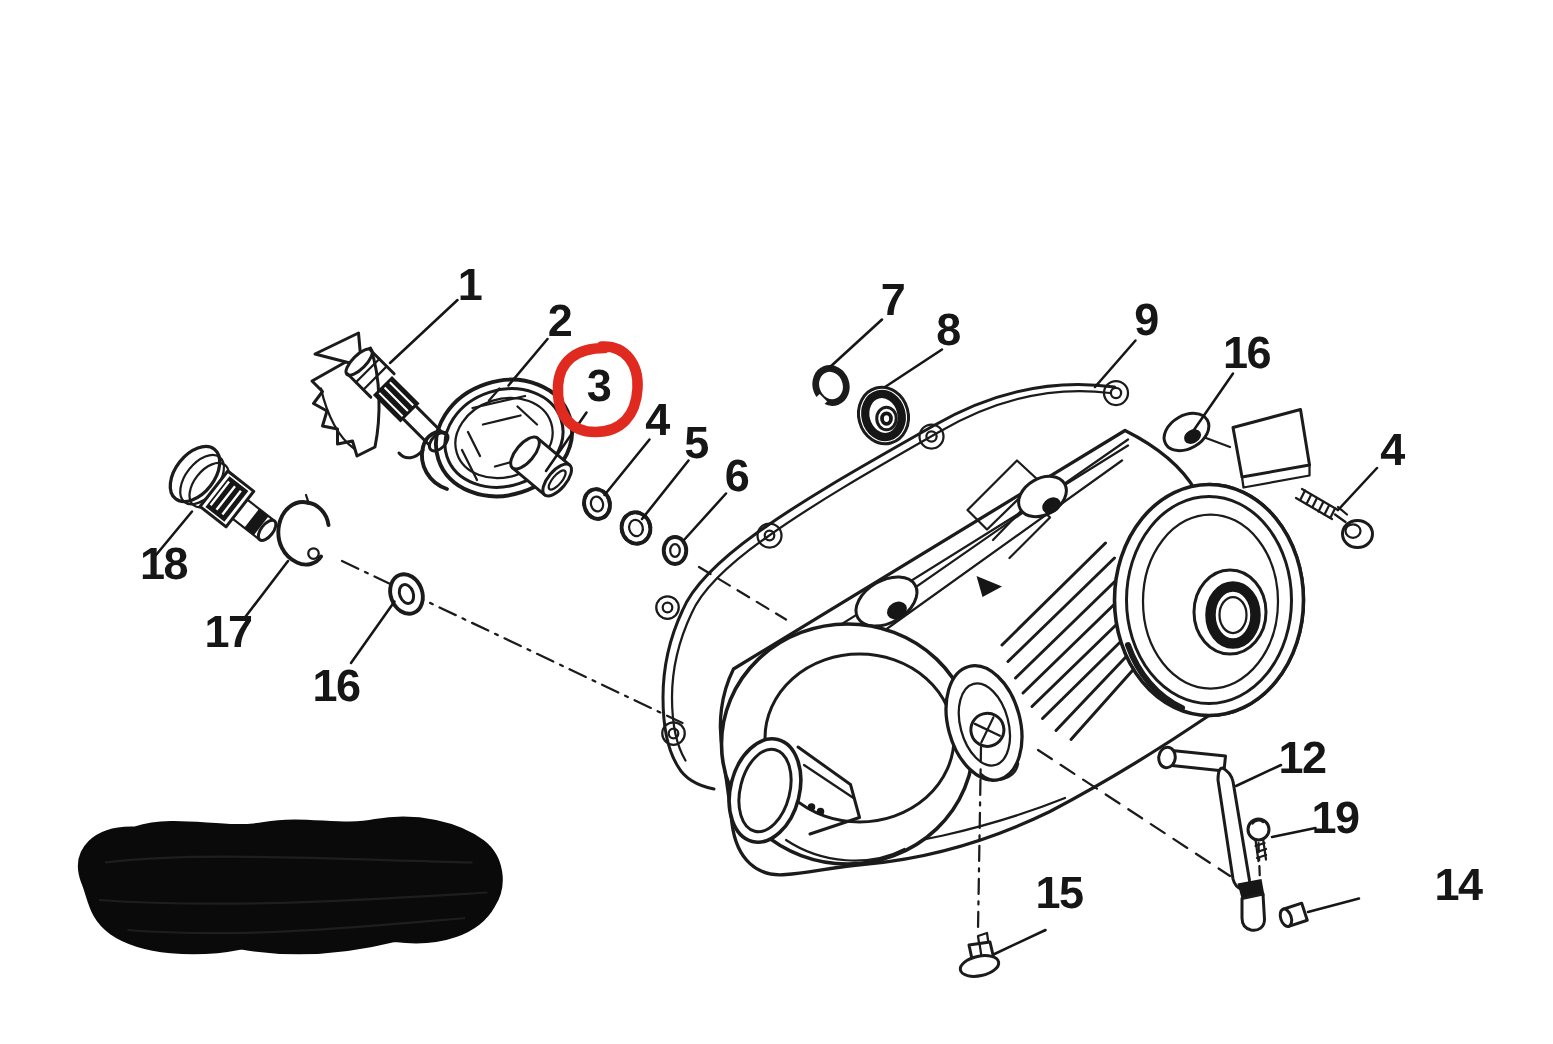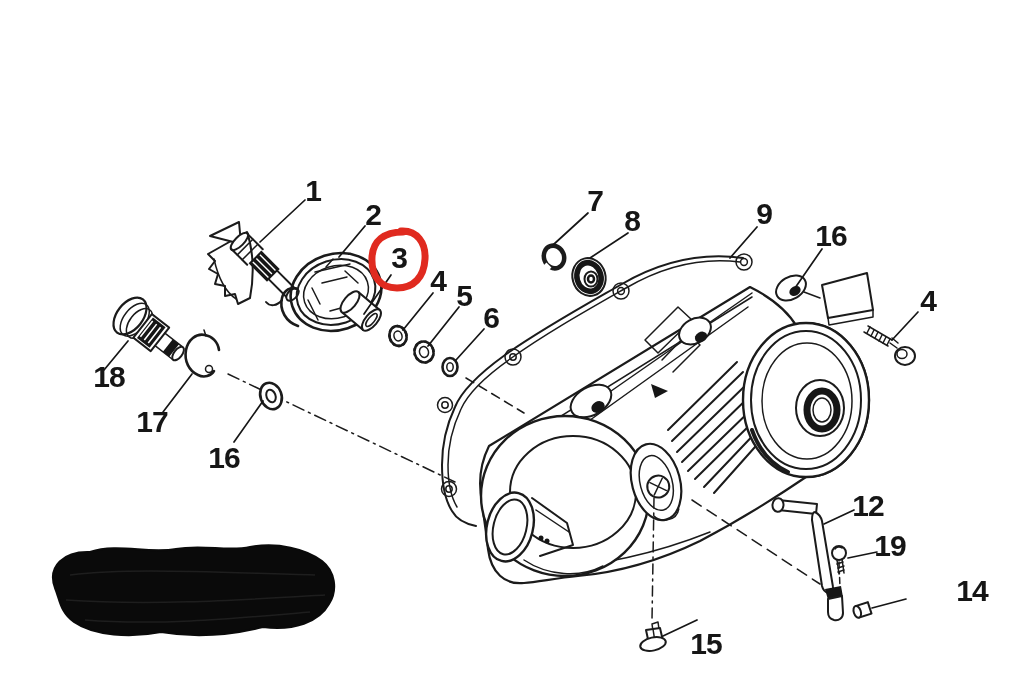--- a/index.html
+++ b/index.html
@@ -282,17 +282,17 @@
   <div class="co" style="left:464px;top:296px">5</div>
   <div class="co" style="left:491px;top:318px">6</div>
   <div class="co" style="left:595px;top:201px">7</div>
   <div class="co" style="left:632px;top:221px">8</div>
   <div class="co" style="left:764px;top:214px">9</div>
   <div class="co" style="left:831px;top:236px">16</div>
   <div class="co" style="left:928px;top:301px">4</div>
   <div class="co" style="left:868px;top:506px">12</div>
   <div class="co" style="left:890px;top:546px">19</div>
   <div class="co" style="left:972px;top:591px">14</div>
-  <div class="co" style="left:706px;top:644px">15</div>
+  <div class="co" style="left:706px;top:596px">15</div>
   <div class="co" style="left:224px;top:458px">16</div>
   <div class="co" style="left:152px;top:422px">17</div>
   <div class="co" style="left:109px;top:377px">18</div>
 </div>
 
 </body></html>

